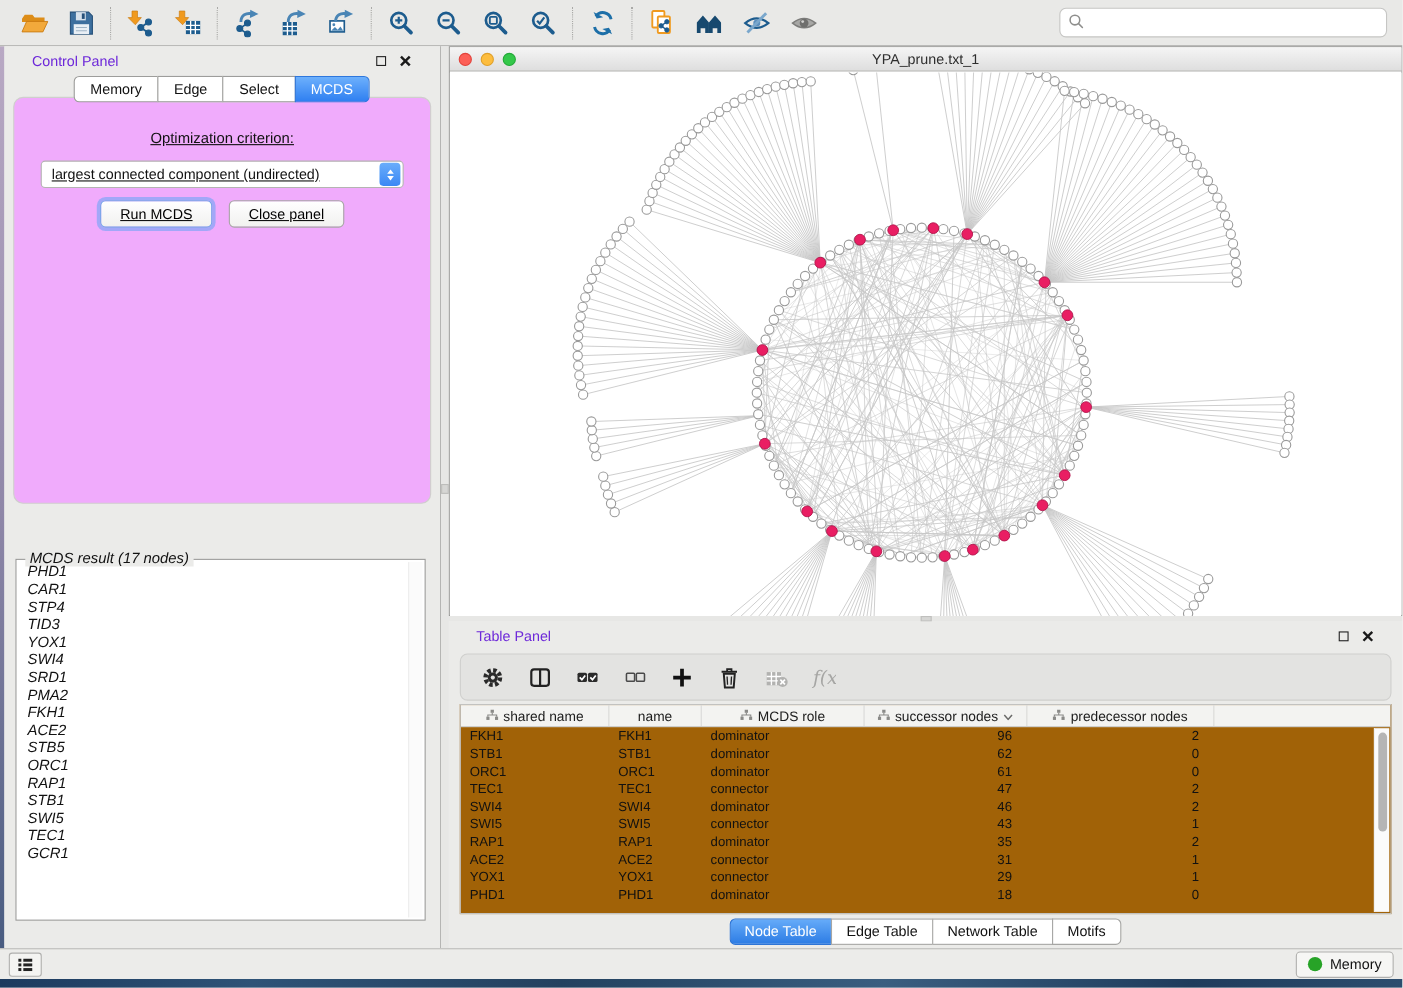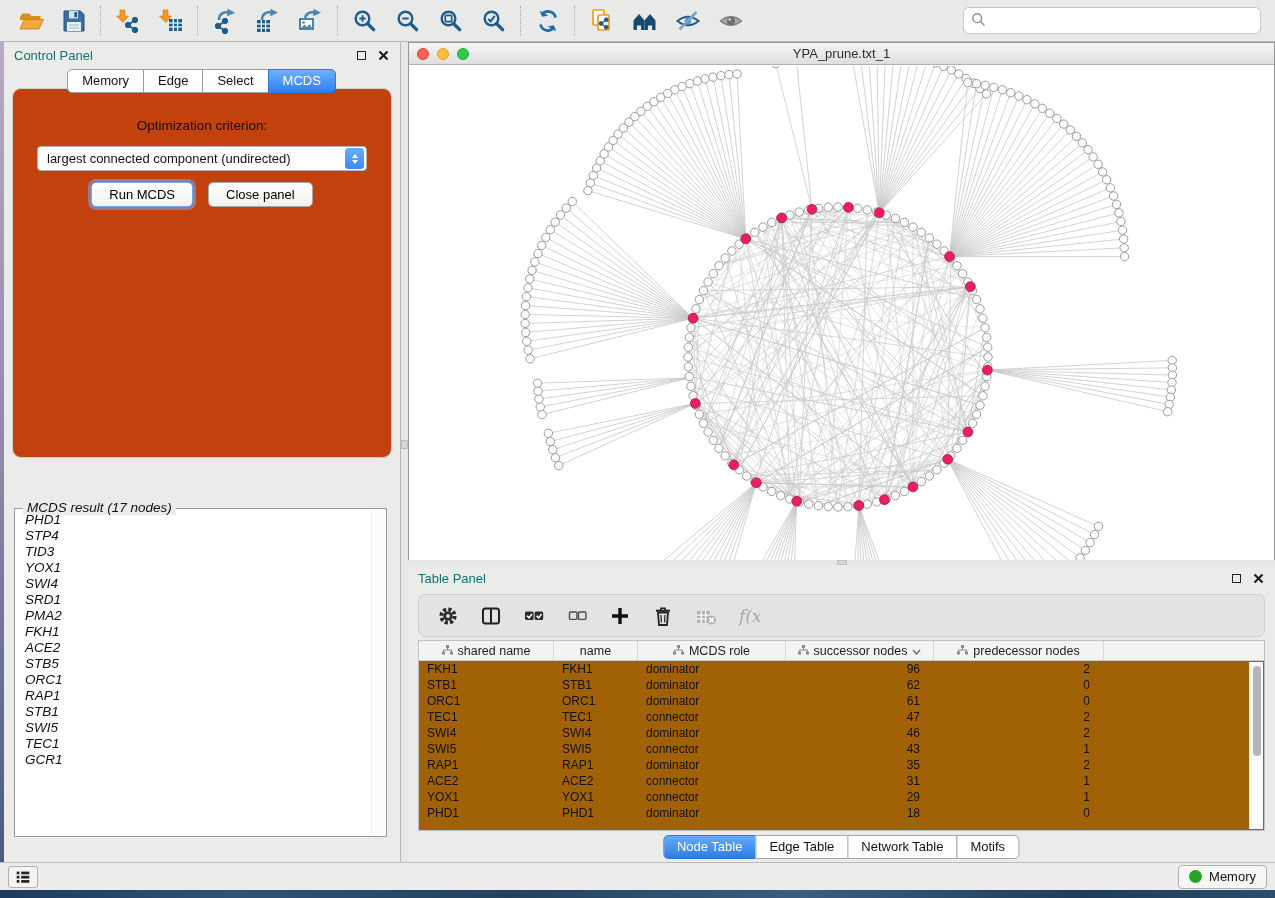--- a/index.html
+++ b/index.html
@@ -17,30 +17,30 @@
     border-bottom:1px solid #b5b5b3; display:flex; align-items:center; padding-left:4px; }
   .tb-group { display:flex; align-items:center; gap:16px; padding:0 13px; height:30px; border-right:1px dotted #a9a9a7; }
   .tb-group:last-of-type { border-right:none; }
   .tb-btn { width:27px; height:27px; display:flex; align-items:center; justify-content:center; cursor:pointer; }
   .searchbox { margin-left:auto; margin-right:14px; width:298px; height:27px; background:#fff;
     border:1px solid #c6c6c4; border-radius:6px; display:flex; align-items:center; padding-left:7px; gap:4px; }
   .searchbox input { border:none; outline:none; flex:1; height:20px; font-size:13px; background:transparent; }
 
   
   .control-panel { position:absolute; left:4px; top:42px; width:397px; bottom:36px; background:#ebebe9; border-right:1px solid #b5b5b3; }
-  .panel-header { height:26px; display:flex; align-items:center; padding:0 10px; font-size:13px; color:#0f766e; }
+  .panel-header { height:26px; display:flex; align-items:center; padding:0 25px; font-size:13px; color:#6d28d9; }
   .panel-header .spacer { flex:1; }
   .win-btn { width:14px; height:14px; display:flex; align-items:center; justify-content:center; margin-left:8px; cursor:pointer; }
   .float-glyph { width:9px; height:9px; border:1.5px solid #222; }
   .tabs-row { display:flex; justify-content:center; margin-top:1px; position:relative; z-index:2; }
   .cp-tab { padding:3px 14px 4px; font-size:13px; background:#fff; border:1px solid #9d9d9b; margin-left:-1px; cursor:pointer; }
   .cp-tab:first-child { border-radius:5px 0 0 5px; }
   .cp-tab:last-child { border-radius:0 5px 5px 0; }
   .cp-tab.active { background:linear-gradient(#6db0fc,#2f80f1); color:#fff; border-color:#2e77dd; }
-  .cp-body { position:absolute; left:8px; right:8px; top:46px; height:370px; background:#c2410c; border:1px solid #cfcfcd; border-radius:9px; }
+  .cp-body { position:absolute; left:8px; right:8px; top:46px; height:370px; background:#f0abfc; border:1px solid #cfcfcd; border-radius:9px;text-decoration:underline; }
   .opt-label { text-align:center; margin-top:29px; font-size:13.5px; }
   .selectbox { width:330px; height:25px; margin:13px auto 0; background:#fff; border:1px solid #b4b4b2; border-radius:4px;
     display:flex; align-items:center; cursor:pointer; }
   .selectbox .val { flex:1; padding-left:9px; font-size:13px; white-space:nowrap; }
   .stepper { width:19px; height:21px; margin-right:2px; border-radius:3.5px; background:linear-gradient(#69adfb,#3b88f4);
     display:flex; flex-direction:column; align-items:center; justify-content:center; gap:2px; }
   .tri-up { width:0; height:0; border-left:3.5px solid transparent; border-right:3.5px solid transparent; border-bottom:4.5px solid #fff; }
   .tri-dn { width:0; height:0; border-left:3.5px solid transparent; border-right:3.5px solid transparent; border-top:4.5px solid #fff; }
   .btn-row { display:flex; justify-content:center; gap:15px; margin-top:11px; }
   .pushbtn { height:25px; padding:0 17px; font-size:13px; font-family:"Liberation Sans",sans-serif; background:linear-gradient(#fff,#f1f1ef);
@@ -318,20 +318,21 @@
       </div>
       <div class="btn-row">
         <button class="pushbtn focused">Run MCDS</button>
         <button class="pushbtn">Close panel</button>
       </div>
     </div>
     <div class="result-box">
       <span class="result-legend">MCDS result (17 nodes)</span>
       <div class="result-list" id="result-list">
           <div class="result-item">PHD1</div>
+          <div class="result-item">CAR1</div>
           <div class="result-item">STP4</div>
           <div class="result-item">TID3</div>
           <div class="result-item">YOX1</div>
           <div class="result-item">SWI4</div>
           <div class="result-item">SRD1</div>
           <div class="result-item">PMA2</div>
           <div class="result-item">FKH1</div>
           <div class="result-item">ACE2</div>
           <div class="result-item">STB5</div>
           <div class="result-item">ORC1</div>

